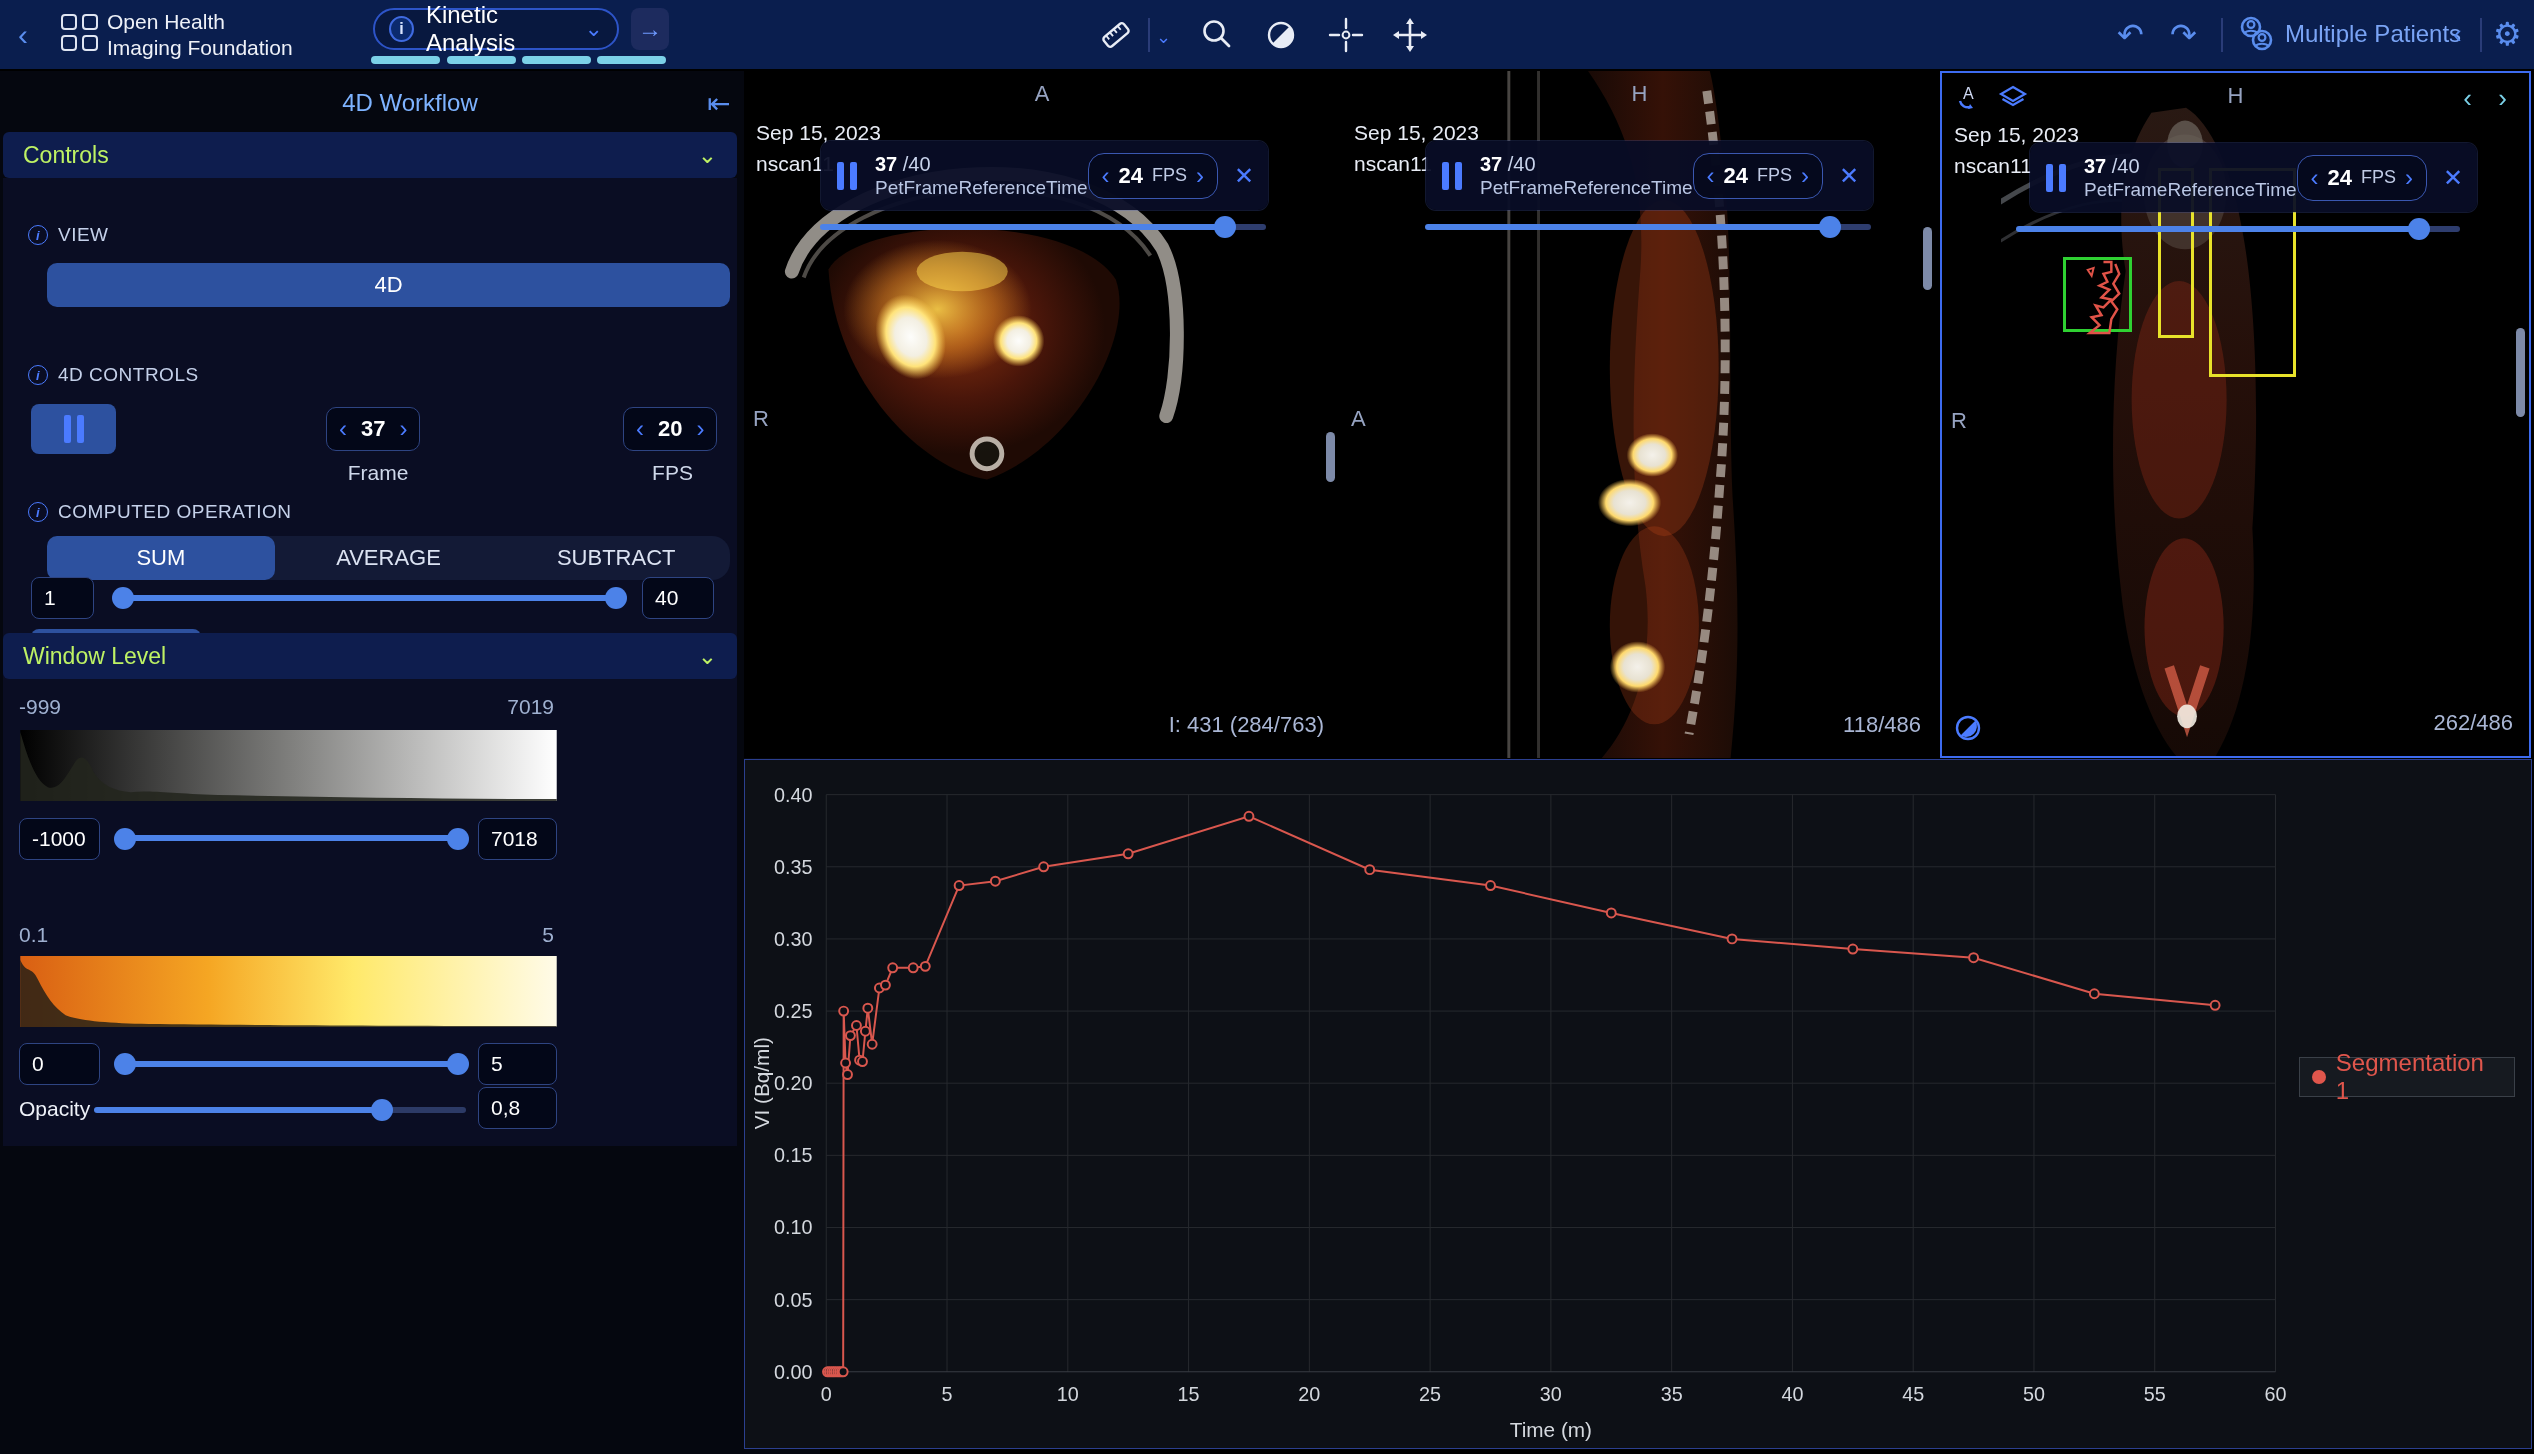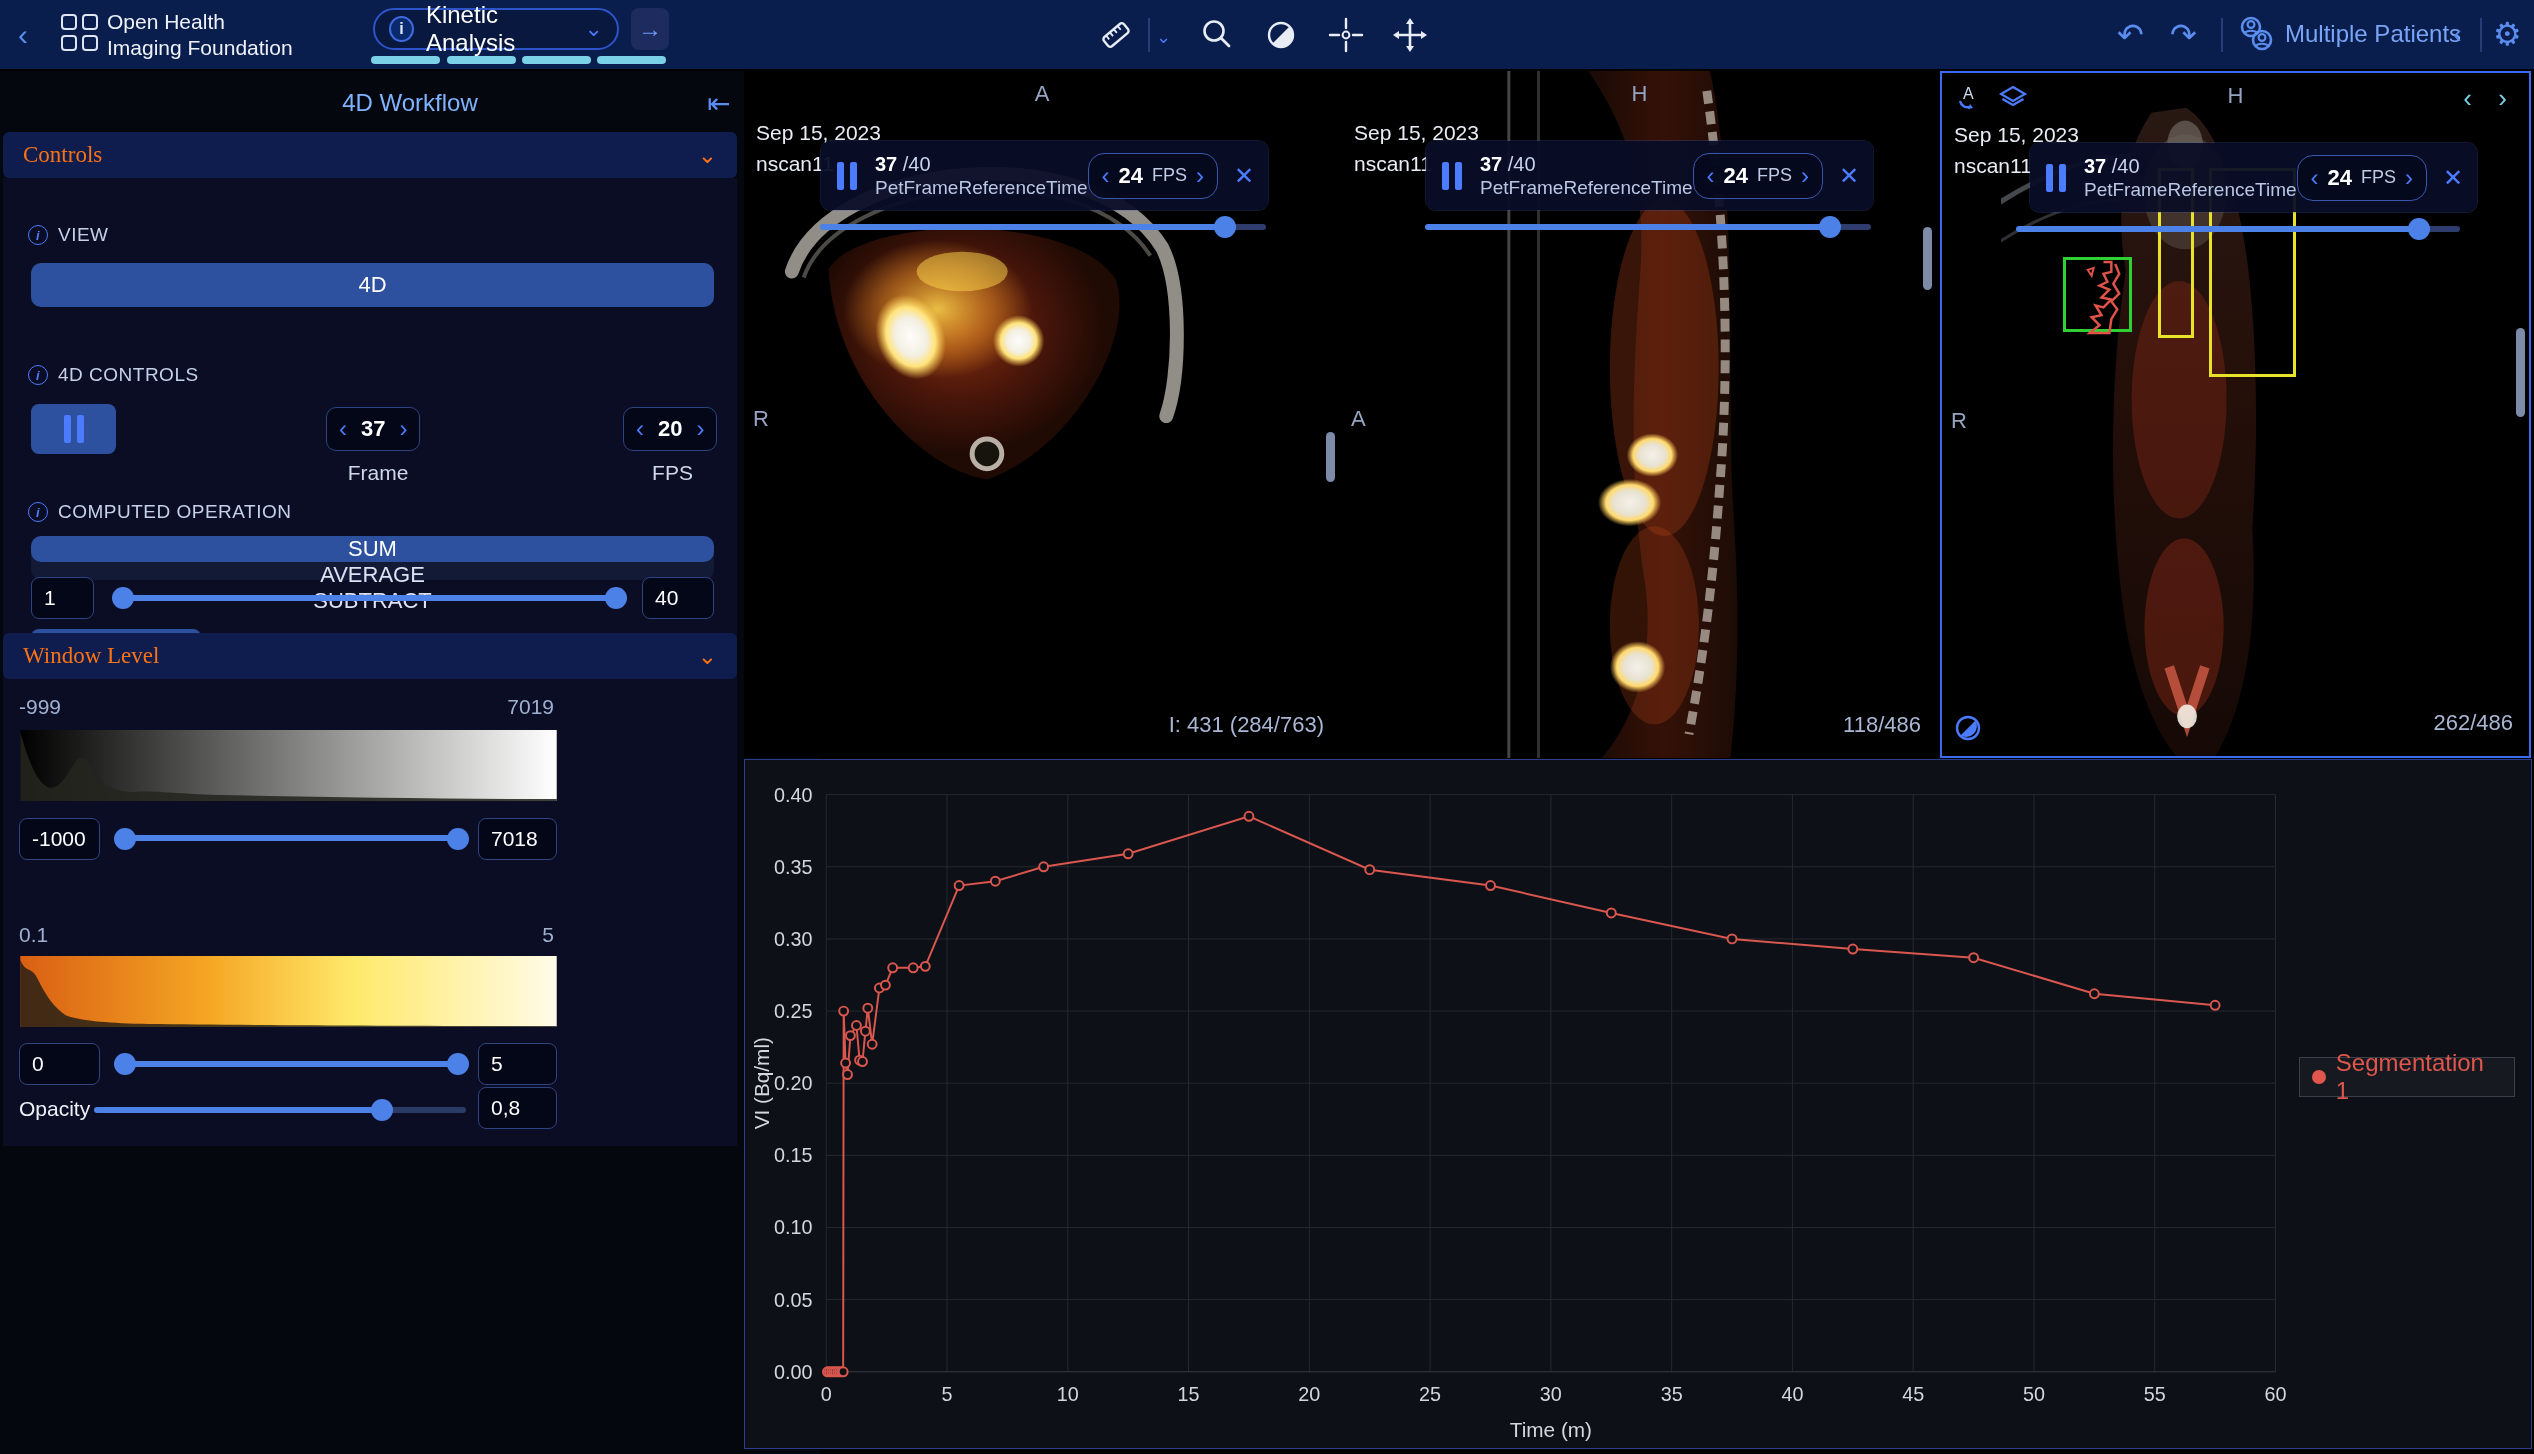--- a/index.html
+++ b/index.html
@@ -20,26 +20,26 @@
       color:#dbe6ff;font-size:16px;font-weight:bold;display:flex;align-items:center;justify-content:center;box-sizing:border-box;}
   #next-btn{position:absolute;left:631px;top:8px;width:38px;height:42px;background:#1d2b5e;border-radius:8px;
       display:flex;align-items:center;justify-content:center;font-size:24px;color:#6f9bff;cursor:pointer;}
   .seg-bar{position:absolute;top:56px;height:8px;width:69px;border-radius:4px;background:#7bd1e8;}
   .vdiv{position:absolute;top:18px;width:2px;height:34px;background:#2a3c78;}
   
   #sidebar{position:absolute;left:0;top:71px;width:820px;height:1383px;background:#05070f;}
   #sb-title{position:absolute;left:0;top:18px;width:100%;text-align:center;color:#7eb3ff;font-size:24px;}
   .panel-hd{position:absolute;left:3px;width:734px;height:46px;background:#0e1d4e;border-radius:6px;
       display:flex;align-items:center;justify-content:space-between;padding:0 20px;box-sizing:border-box;cursor:pointer;}
-  .panel-hd span{font-size:23px;color:#f97316;font-family:Liberation Serif, serif;}
+  .panel-hd span{font-size:23px;color:#bef264;}
   .panel-bd{position:absolute;left:3px;width:734px;background:#0a0d23;}
   .sec-label{display:flex;align-items:center;gap:10px;color:#c5d1ea;font-size:19px;letter-spacing:0.5px;}
   .i-ic{width:20px;height:20px;border-radius:50%;border:1.5px solid #4b7bff;color:#4b7bff;font-size:13px;
       display:inline-flex;align-items:center;justify-content:center;font-style:italic;font-weight:bold;box-sizing:border-box;}
-  .segctl{position:absolute;left:28px;width:683px;height:44px;background:#131a36;border-radius:10px;display:flex;flex-direction:column;}
+  .segctl{position:absolute;left:44px;width:683px;height:44px;background:#131a36;border-radius:18px;display:flex;}
   .segctl .opt{flex:1;display:flex;align-items:center;justify-content:center;font-size:22px;color:#dbe2f2;
       border-radius:10px;cursor:pointer;}
   .segctl .sel{background:#2d519f;color:#fff;}
   .btn-blue{background:#2d519f;border-radius:8px;color:#fff;display:flex;align-items:center;justify-content:center;cursor:pointer;}
   .stepper{height:44px;border:1.5px solid #2e4482;background:#030718;border-radius:10px;display:flex;
       align-items:center;gap:14px;padding:0 12px;box-sizing:border-box;}
   .stepper b{color:#fff;font-size:22px;font-weight:bold;}
   .chev{color:#4b7bff;font-size:24px;cursor:pointer;line-height:1;}
   .num-in{border:1.5px solid #2e4482;background:#030718;border-radius:8px;color:#fff;font-size:21px;
       display:flex;align-items:center;padding:0 12px;box-sizing:border-box;height:42px;}

